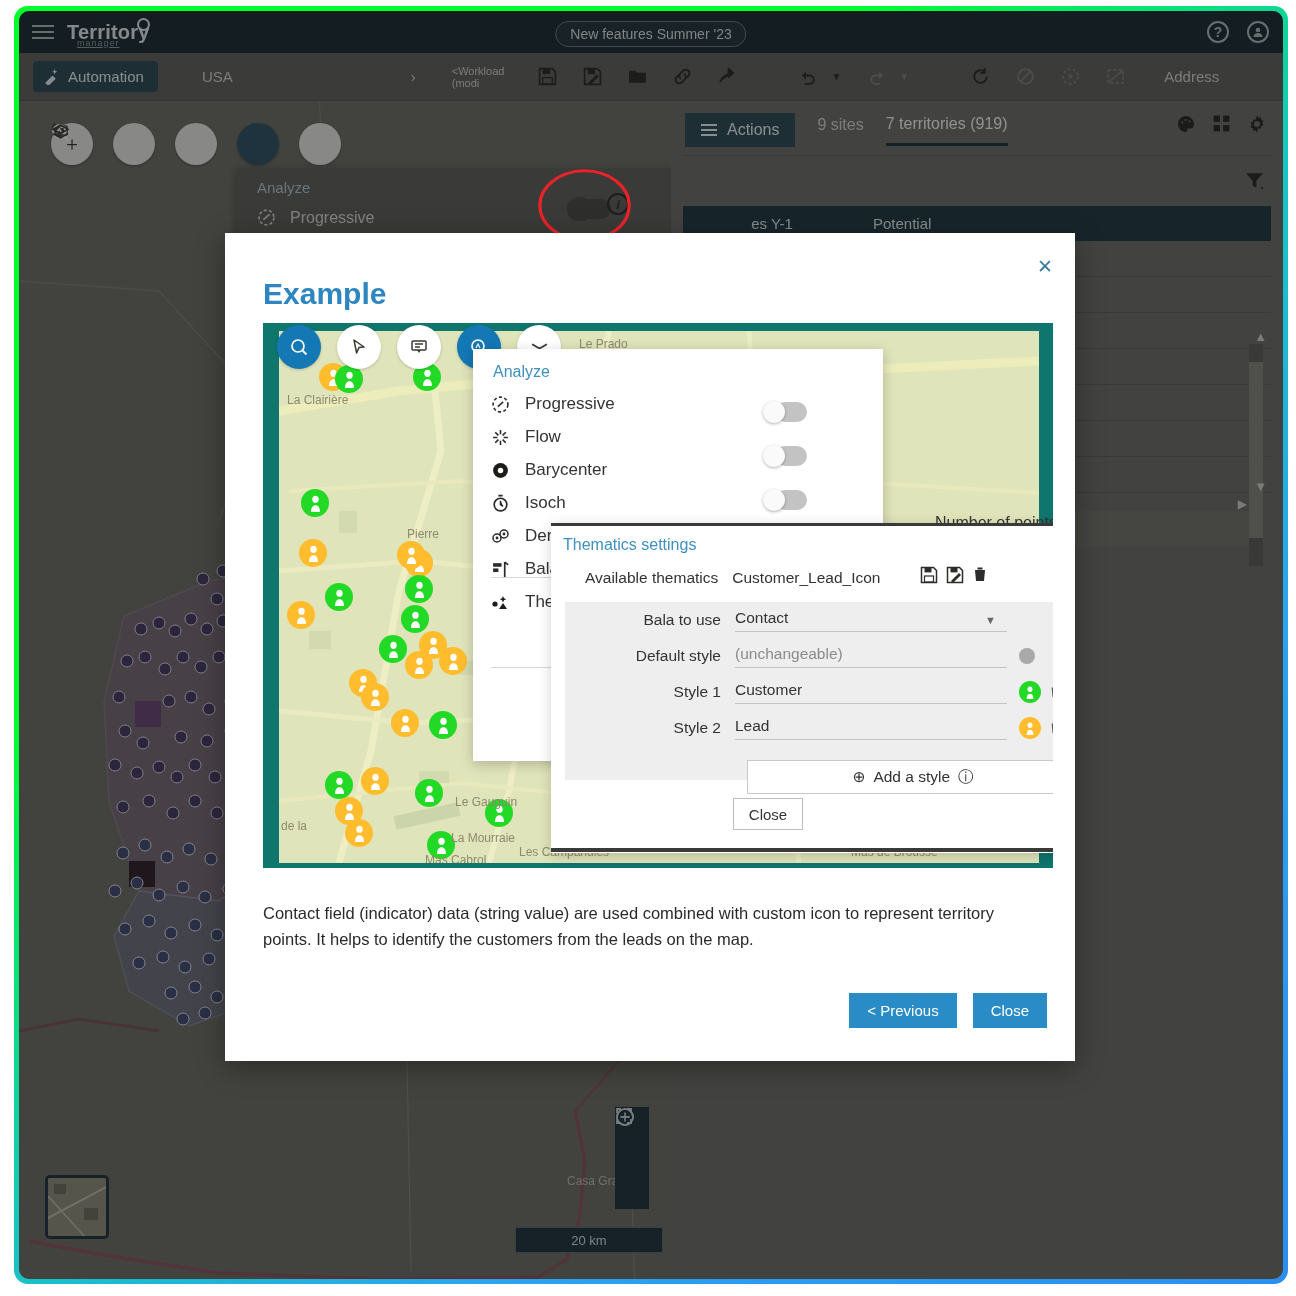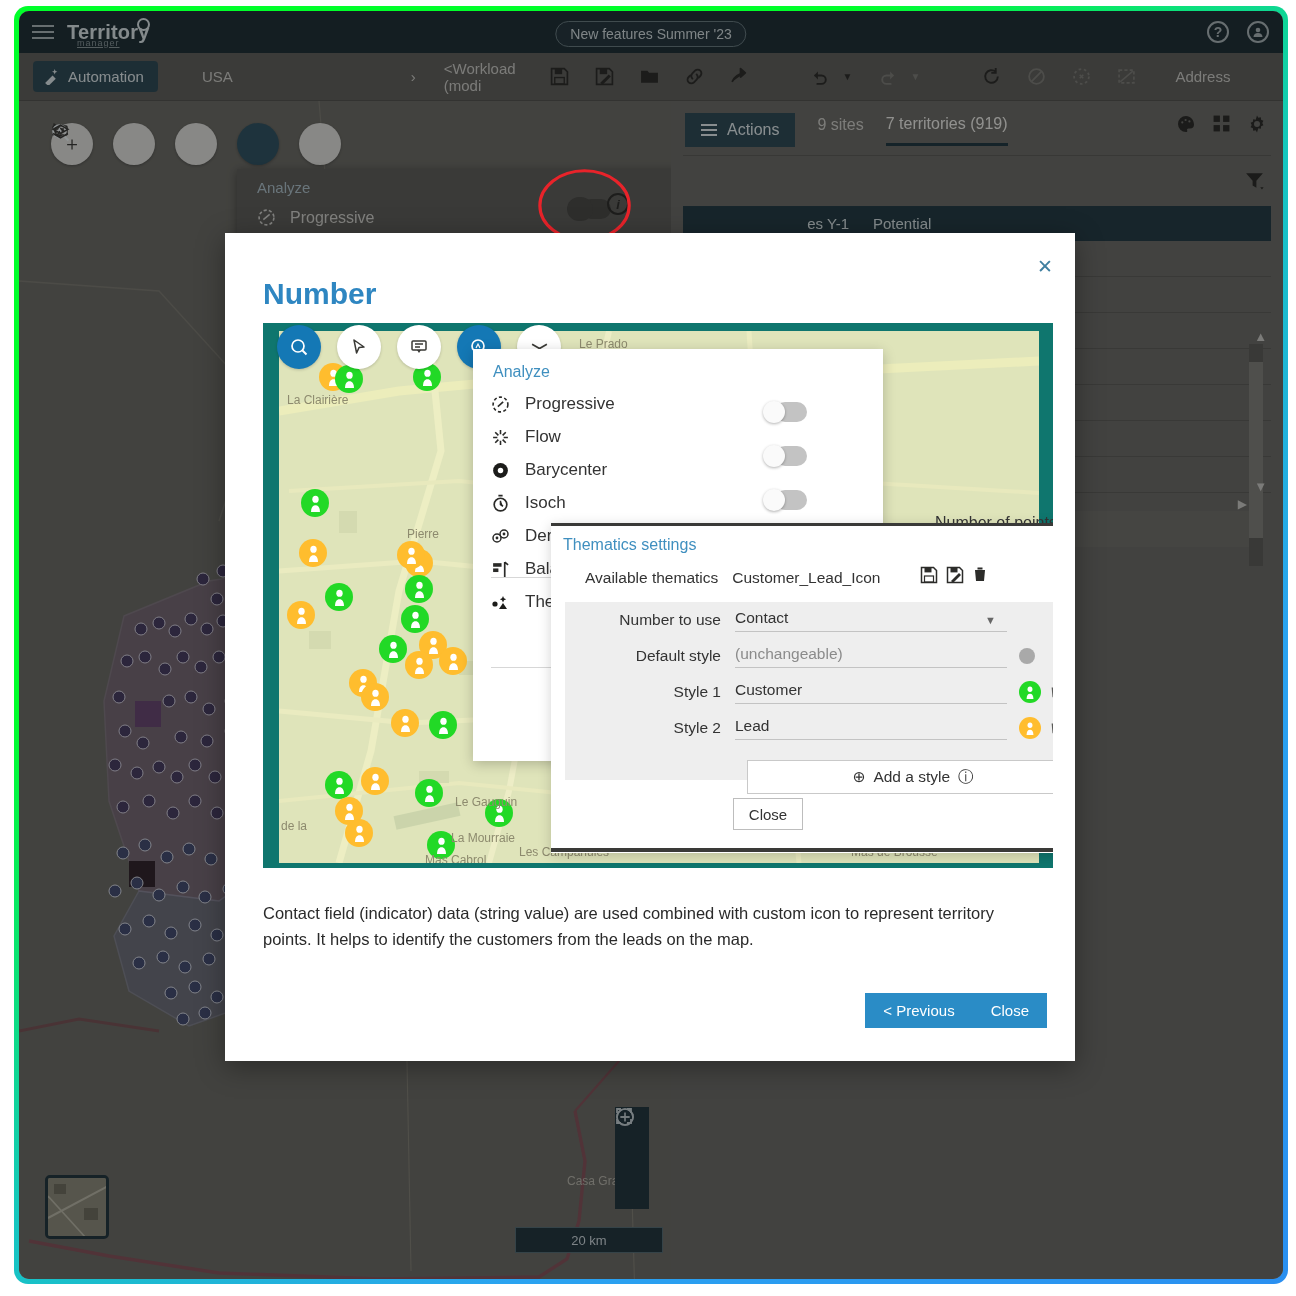--- a/index.html
+++ b/index.html
@@ -54,21 +54,21 @@
     background:#5f5f59; display:flex; align-items:center; padding-left:14px; gap:8px;
     border-bottom:1px solid #52524d;
   }
   #btn-automation {
     background:#1d4f63; color:#d3e3e9; font-size:15px; border-radius:4px;
     padding:7px 14px 7px 10px; display:flex; align-items:center; gap:8px;
   }
   .vsep { width:1px; height:26px; background:#7d7d76; margin:0 14px; }
   #crumb-usa { color:#c7c7c0; font-size:15px; }
   #crumb-chev { color:#c7c7c0; font-size:15px; margin:0 0 0 170px; }
-  #crumb-work { color:#c7c7c0; font-size:15px; margin-left:20px; }
+  #crumb-work { color:#c7c7c0; font-size:11px; margin-left:28px; }
   .tool-ico { color:#2e2e2a; font-size:19px; margin:0 9px; display:inline-flex; align-items:center; }
   .tool-ico.dis { color:#7c7c75; }
   #addr-label { color:#c7c7c0; font-size:15px; margin-left:22px; }
   #addr-caret { color:#c7c7c0; font-size:11px; margin-left:175px; }
   #addr-se { color:#8e8e87; font-size:15px; margin-left:10px; }
 
   
   #map {
     position:absolute; left:0; top:90px; width:652px; bottom:0;
     background:#6b6b62;
@@ -117,21 +117,21 @@
   #btn-actions .bars i { width:16px; height:2px; background:#d5e5eb; display:block; }
   .rp-tab { color:#c9c9c2; font-size:16px; margin-left:22px; padding-bottom:10px; }
   .rp-tab.sel { color:#e9e9e3; border-bottom:3px solid #123c4d; }
   #rp-icons { margin-left:auto; margin-right:16px; display:flex; gap:16px; color:#2c2c28; font-size:19px; padding-bottom:8px;}
   #rp-divider { height:1px; background:#5a5a54; margin:8px 12px 0 12px; }
   #rp-filter { text-align:right; padding:14px 18px 10px 0; color:#2c2c28; font-size:19px; }
 
   #rp-table { margin:0 12px 0 12px; }
   #rp-head { display:flex; background:#15404f; color:#cfe0e7; font-size:15px; }
   #rp-head .th { padding:9px 12px; }
-  #rp-head .th.c1 { width:178px; text-align:right;}
+  #rp-head .th.c1 { width:178px; text-align:center;}
   #rp-head .th.c2 { width:198px; text-align:left;}
   .rp-row { display:flex; border-bottom:1px solid #5c5c56; color:#d0d0c9; font-size:15px; }
   .rp-row .td { padding:9px 12px; }
   .rp-row .td.c1 { width:178px; }
   .rp-row .td.c2 { width:198px; text-align:right; }
   #rp-scroll { position:absolute; right:20px; top:243px; width:14px; height:222px; background:#5c5c56; }
   #rp-scroll .thumb { position:absolute; left:0; top:18px; width:14px; height:176px; background:#807f78; }
   .rp-arrow { position:absolute; right:16px; color:#c7c7c0; font-size:13px; }
   #rp-sum { display:flex; margin:0 12px; background:#6f6f68; color:#e4e4dd; font-size:16px; font-weight:bold;}
   #rp-sum .td1 { width:178px; padding:9px 12px; font-weight:normal; font-size:14px;}
@@ -151,21 +151,21 @@
   #modal-close { position:absolute; right:22px; top:22px; color:#3f7fa0; font-size:19px; }
   #modal-title { position:absolute; left:38px; top:44px; color:#2e86c1; font-size:30px; font-weight:bold; }
   #shot {
     position:absolute; left:38px; top:90px; width:790px; height:545px;
     background:#0f766e; overflow:hidden; border:0;
   }
   #modal-text {
     position:absolute; left:38px; top:668px; width:770px;
     color:#2a2a2a; font-size:16.5px; line-height:1.55;
   }
-  #modal-btns { position:absolute; right:28px; top:760px; display:flex; gap:0; }
+  #modal-btns { position:absolute; right:28px; top:760px; display:flex; gap:16px; }
   .mbtn { background:#2a8cc6; color:#fff; font-size:15px; padding:9px 18px; border:0; }
 
   
   #shot-map { position:absolute; left:16px; top:8px; width:760px; height:532px; background:#dfe3b9; overflow:hidden; }
   #shot-tools { position:absolute; left:0px; top:0px; display:flex; gap:16px; z-index:6; }
   .srbtn { width:44px; height:44px; border-radius:50%; background:#ffffff; display:flex;
            align-items:center; justify-content:center; color:#3a3a36; font-size:18px;
            box-shadow:0 1px 3px rgba(0,0,0,.18); }
   .srbtn.active { background:#1478b5; color:#fff; }
   .mlabel { position:absolute; color:#8d8a6e; font-size:12px; font-family:"Liberation Sans", sans-serif; white-space:nowrap;}
@@ -618,21 +618,21 @@
   </div>
 
   <svg id="annot" viewBox="0 0 1274 1278">
     <ellipse cx="570" cy="196" rx="45" ry="35" fill="none" stroke="#e8232a" stroke-width="3.2"></ellipse>
     <path d="M598 223 L648 265" stroke="#e8232a" stroke-width="3"></path>
   </svg>
   <div id="annot-label">Online help</div>
 
   <div id="modal">
     <div id="modal-close">✕</div>
-    <div id="modal-title">Number</div>
+    <div id="modal-title">Example</div>
 
     <div id="shot">
       <div id="shot-map">
         <svg width="760" height="532" viewBox="0 0 760 532">
           <rect width="760" height="532" fill="#dfe4ba"></rect>
           <path d="M0 80 L120 60 L250 48 L400 36 L560 40 L760 30" stroke="#ecedbb" stroke-width="9" fill="none"></path>
           <path d="M150 0 L162 120 L120 260 L92 420 L60 532" stroke="#edeec3" stroke-width="7" fill="none"></path>
           <path d="M0 240 L140 230 L300 246 L470 238 L760 250" stroke="#eaebc0" stroke-width="5" fill="none"></path>
           <path d="M0 380 L130 392 L300 384 L480 398 L760 390" stroke="#eaebc0" stroke-width="5" fill="none"></path>
           <path d="M330 0 L300 140 L260 300 L230 460 L210 532" stroke="#ededc6" stroke-width="6" fill="none"></path>
@@ -981,21 +981,21 @@
               <svg width="16" height="16" viewBox="0 0 16 16">
                     <path d="M3 4h10l-1 11H4z" fill="#2c2c2a"></path>
                     <rect x="5.5" y="1.5" width="5" height="2" fill="#2c2c2a"></rect>
                   </svg>
             </span>
           </span>
         </div>
 
         <div id="thema-box">
           <div class="t-row">
-            <div class="t-lab">Number to use</div>
+            <div class="t-lab">Bala to use</div>
             <div class="t-val">Contact</div>
             <div class="t-caret">▼</div>
           </div>
           <div class="t-row">
             <div class="t-lab">Default style</div>
             <div class="t-val muted">(unchangeable)</div>
             <div class="t-right">
                   <span class="t-dot"></span>
                 </div>
           </div>

